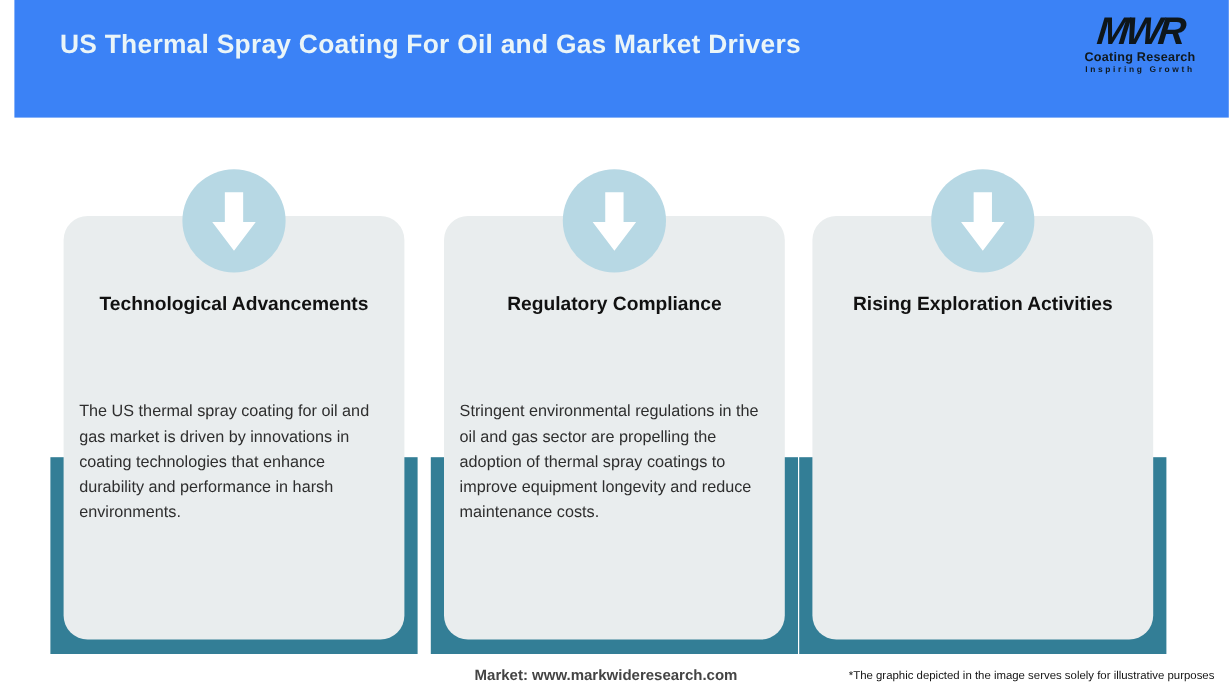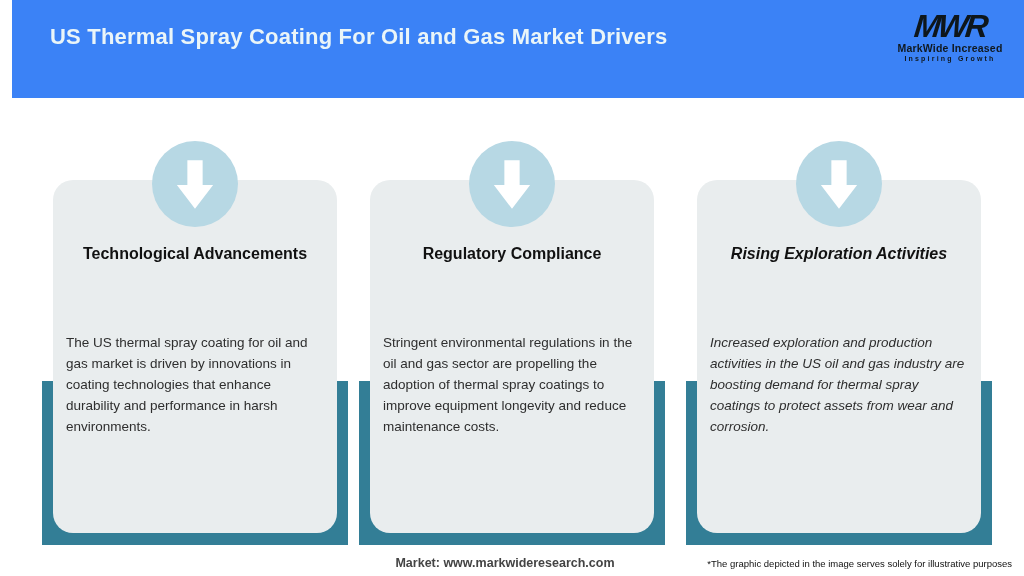--- a/index.html
+++ b/index.html
@@ -67,21 +67,21 @@
 
   
   .card-group {
     position: absolute;
     top: 180px;
     width: 284px;
     height: 353px;
   }
   .card-group.pos-0 { left: 53px; }
   .card-group.pos-1 { left: 370px; }
-  .card-group.pos-2 { left: 697px; font-style: italic; }
+  .card-group.pos-2 { left: 677px; }
 
   .backing {
     position: absolute;
     left: -11px;
     right: -11px;
     top: 201px;   
     bottom: -12px; 
     background: #337e96;
   }
   .card {
@@ -145,21 +145,21 @@
 </style>
 </head>
 <body>
 
 <div class="stage">
 
   <div class="header">
     <h1 class="page-title">US Thermal Spray Coating For Oil and Gas Market Drivers</h1>
     <div class="logo">
       <div class="logo-mark">MWR</div>
-      <div class="logo-name">MarkWide Increased</div>
+      <div class="logo-name">Coating Research</div>
       <div class="logo-tagline">Inspiring Growth</div>
     </div>
   </div>
 
   <div class="card-group pos-1">
     <div class="backing"></div>
     <div class="card">
       <h2 class="card-title">Regulatory Compliance</h2>
       <p class="card-desc">Stringent environmental regulations in the oil and gas sector are propelling the adoption of thermal spray coatings to improve equipment longevity and reduce maintenance costs.</p>
     </div>
@@ -180,21 +180,20 @@
       <svg width="42" height="52" viewBox="0 0 44 52" aria-hidden="true">
         <path d="M14 0 H30 V26 H41 L22 51 L3 26 H14 Z" fill="#ffffff"></path>
       </svg>
     </div>
   </div>
 
   <div class="card-group pos-2">
     <div class="backing"></div>
     <div class="card">
       <h2 class="card-title">Rising Exploration Activities</h2>
-      <p class="card-desc">Increased exploration and production activities in the US oil and gas industry are boosting demand for thermal spray coatings to protect assets from wear and corrosion.</p>
     </div>
     <div class="circle">
       <svg width="42" height="52" viewBox="0 0 44 52" aria-hidden="true">
         <path d="M14 0 H30 V26 H41 L22 51 L3 26 H14 Z" fill="#ffffff"></path>
       </svg>
     </div>
   </div>
 
   <div class="source-text">Market: www.markwideresearch.com</div>
   <div class="disclaimer-text">*The graphic depicted in the image serves solely for illustrative purposes</div>

